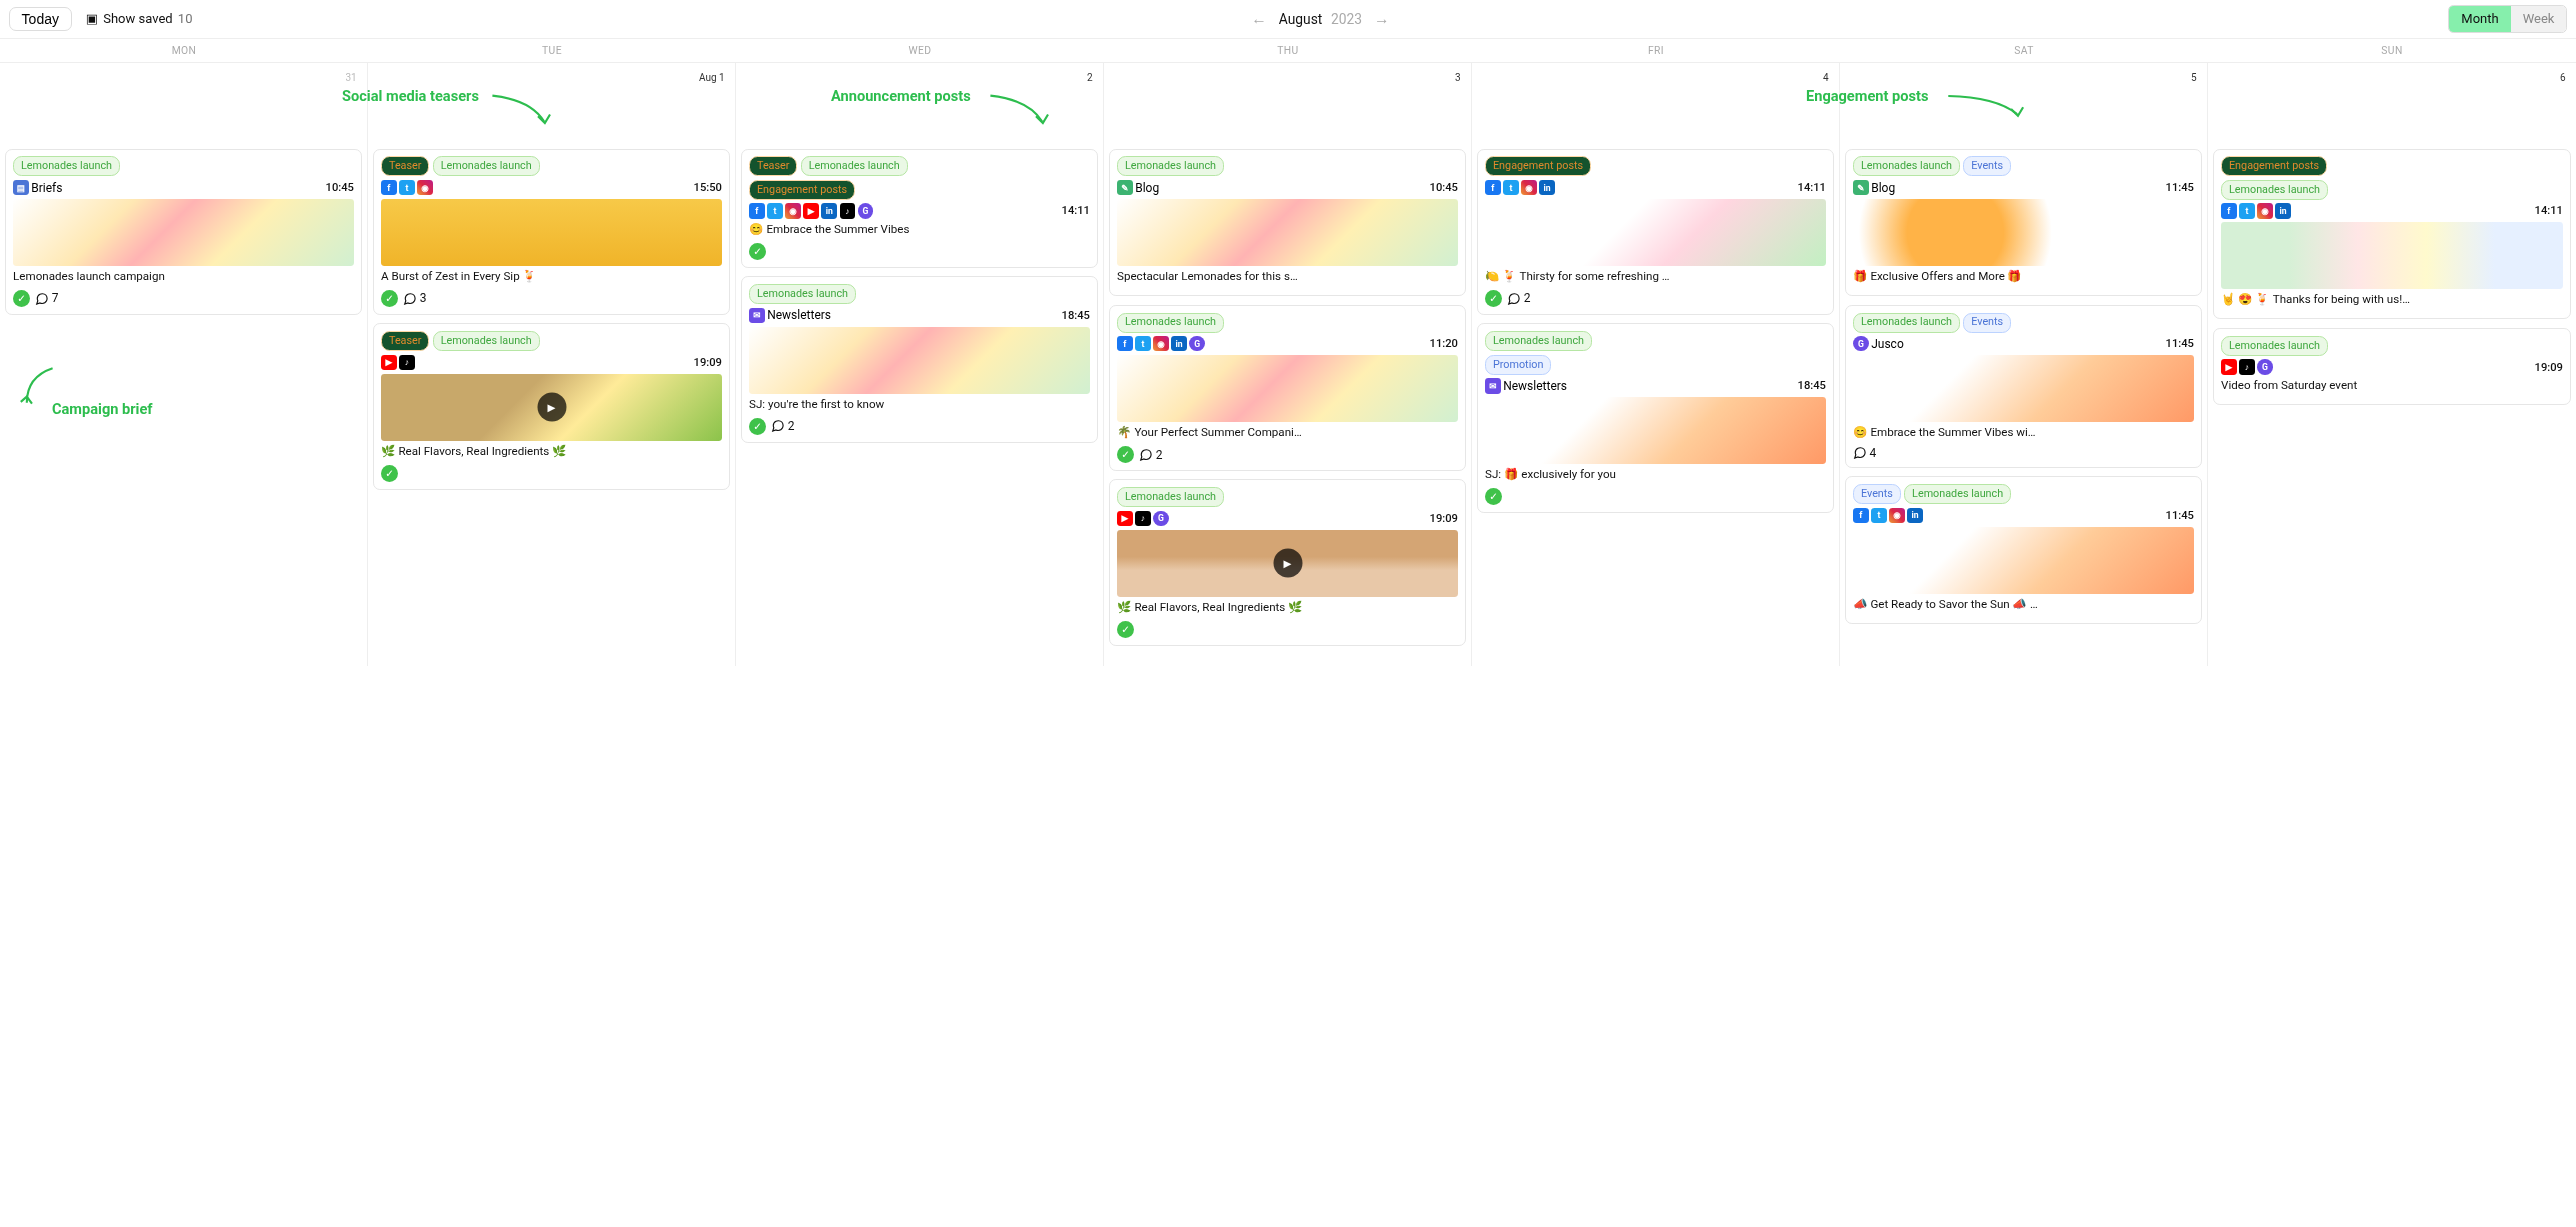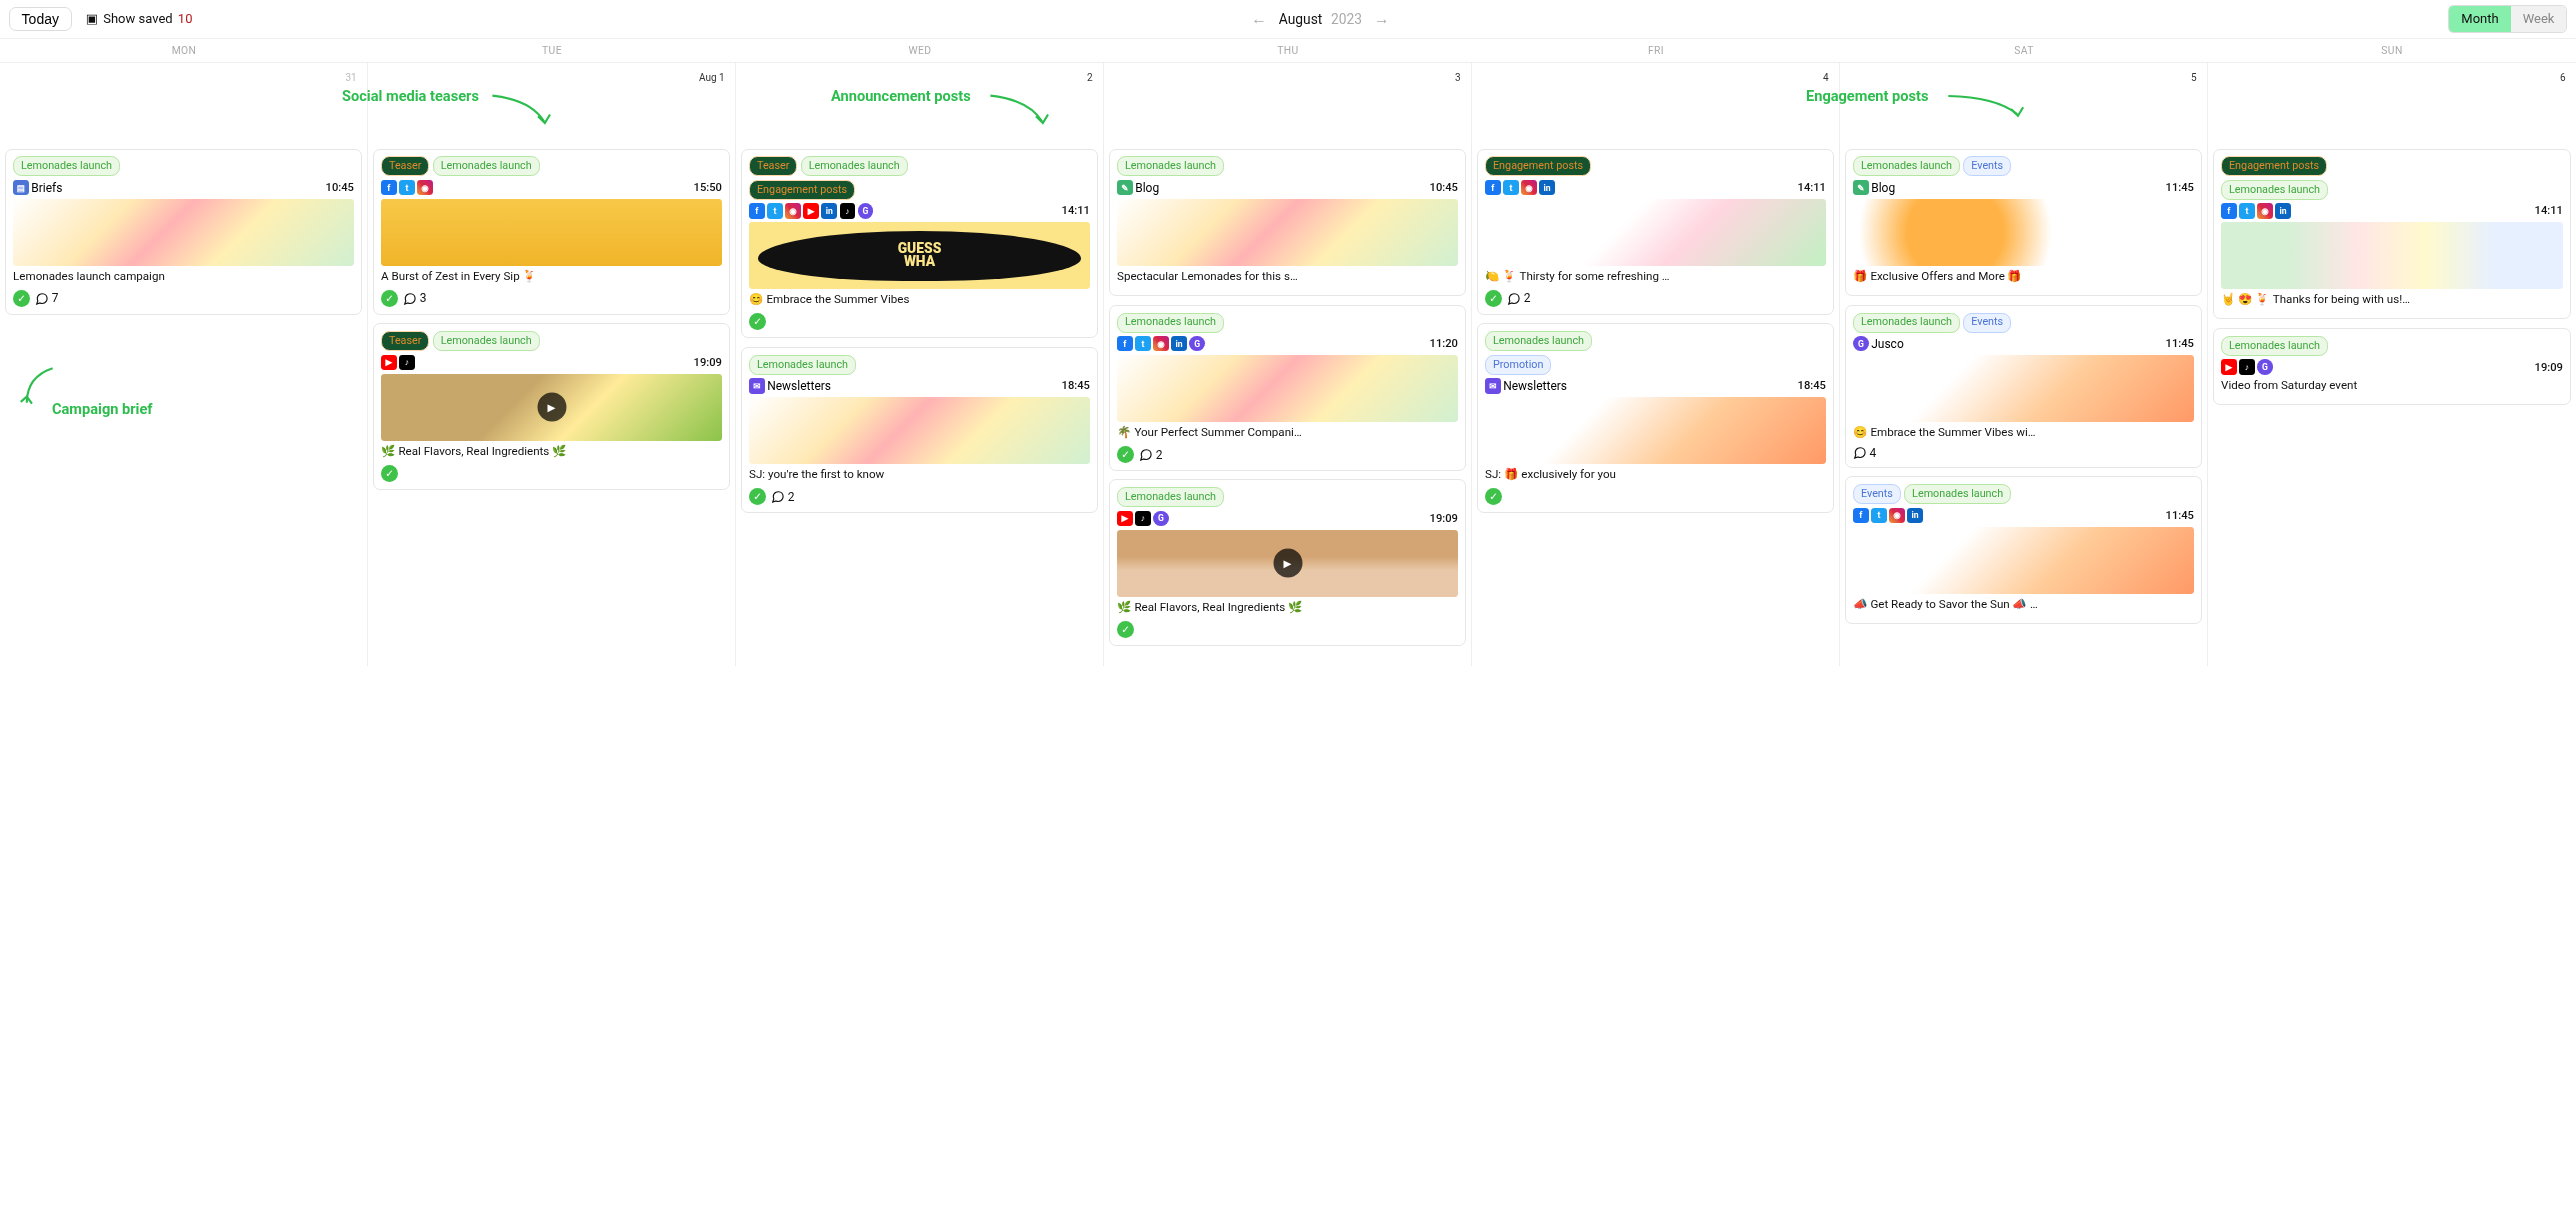--- a/index.html
+++ b/index.html
@@ -1,21 +1,21 @@
 <!DOCTYPE html>
 <html style="font-size:13.8px"><head>
 <meta charset="utf-8">
 <style>
 * { box-sizing: border-box; margin: 0; padding: 0; }
 body { font-family: -apple-system, BlinkMacSystemFont, "Segoe UI", Roboto, sans-serif; background: #fff; color: #111; font-size: 12px; }
 
 .topbar { display: flex; align-items: center; padding: 5.2px 8.6px; gap: 13.8px; }
 .btn-today { border: 0.9px solid #ddd; background: #fff; padding: 3px 12px; border-radius: 7px; font-size: 14px; cursor: pointer; }
 .show-saved { display: flex; align-items: center; gap: 5.2px; font-size: 13px; color: #111; cursor: pointer; }
-.show-saved .count { color: #b91c1c; }
+.show-saved .count { color: #737373; }
 .month-nav { flex: 1; display: flex; justify-content: center; align-items: center; gap: 8.6px; font-size: 13.8px; }
 .month-nav .year { color: #aaa; }
 .nav-arrow { color: #aaa; cursor: pointer; font-size: 15.5px; padding: 0 3.4px; }
 .view-toggle { display: flex; border: 0.9px solid #ddd; border-radius: 5.2px; overflow: hidden; }
 .view-toggle span { padding: 5.2px 12px; font-size: 13px; cursor: pointer; }
 .view-toggle .active { background: #86efac; }
 .view-toggle .inactive { background: #f1f1f1; color: #888; }
 
 .weekday-row { display: grid; grid-template-columns: repeat(7, 1fr); border-bottom: 0.9px solid #eee; border-top: 0.9px solid #eee; }
 .weekday { text-align: center; font-size: 10.3px; color: #aaa; padding: 5.2px 0; letter-spacing: 0.4px; }
@@ -230,24 +230,20 @@
           <span class="sicon fb">f</span>
           <span class="sicon tw">t</span>
           <span class="sicon ig">◉</span>
           <span class="sicon yt">▶</span>
           <span class="sicon li">in</span>
           <span class="sicon tk">♪</span>
           <span class="sicon pi">G</span>
         </div>
         <span class="time">14:11</span>
       </div>
-      <div class="thumb guess">
-          <div class="guess-text">GUESS<br>WHA</div>
-          <div class="gif">GIF</div>
-        </div>
       <div class="card-title">😊 Embrace the Summer Vibes</div>
       <div class="status-row">
           <span class="check">✓</span>
         </div>
     </div>
 
     <div class="card">
       <div class="tag-row">
         <span class="tag tag-green">Lemonades launch</span>
       </div>

